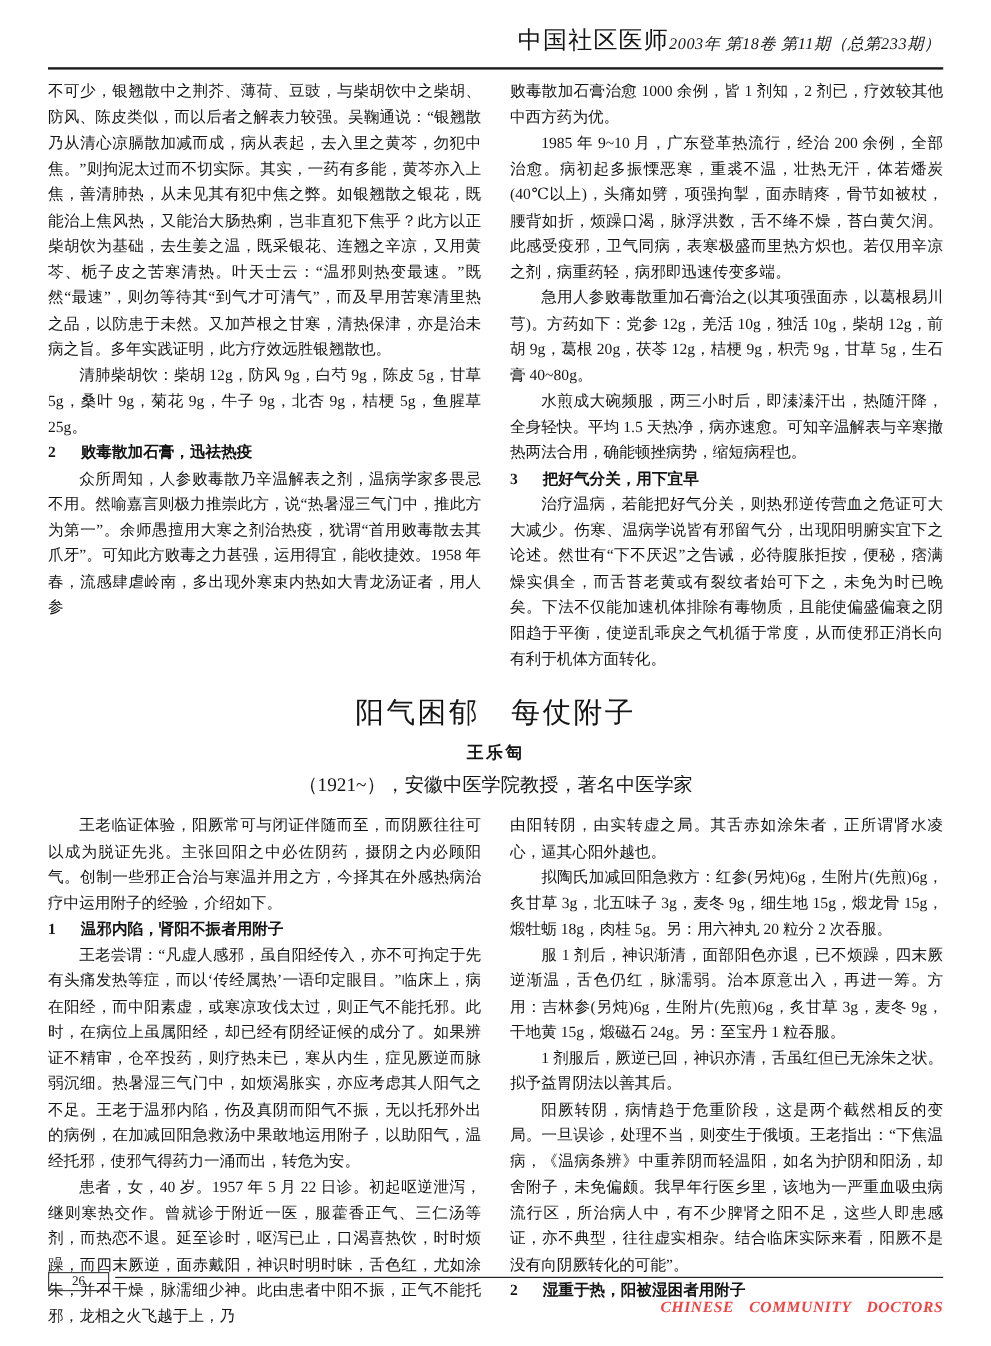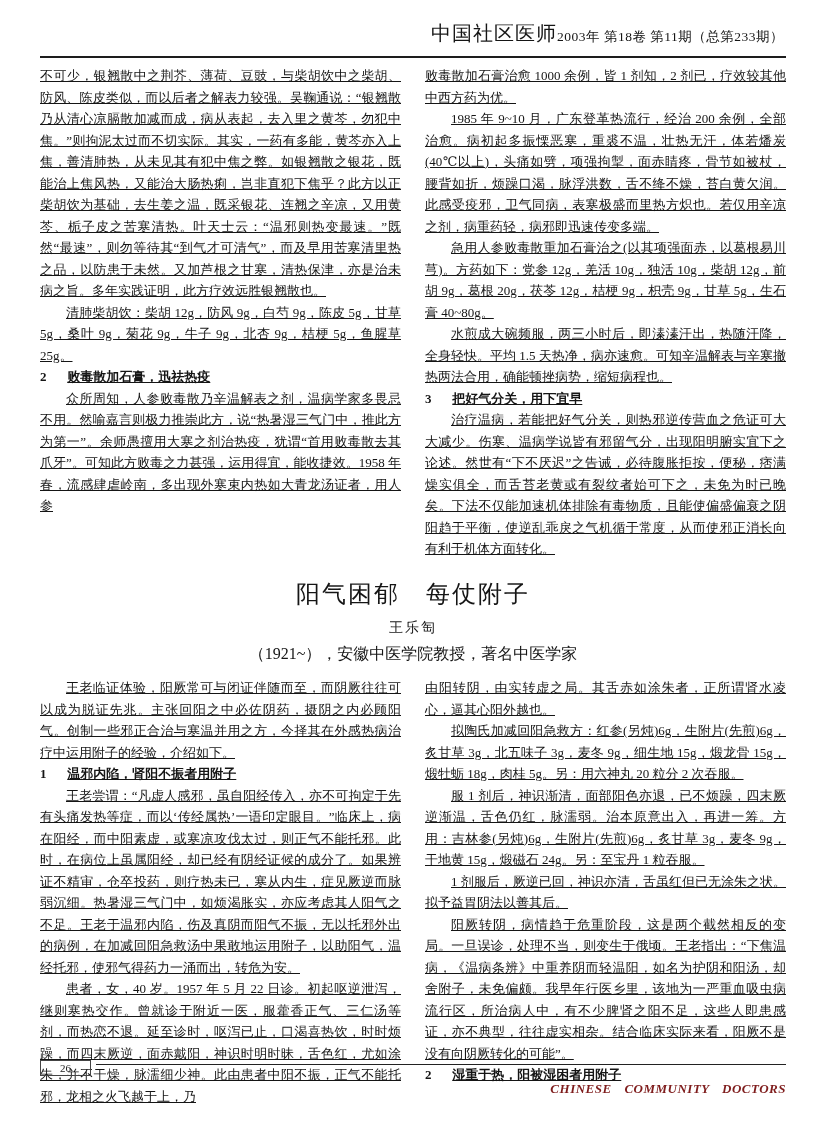--- a/index.html
+++ b/index.html
@@ -5,43 +5,43 @@
   html,body{margin:0;padding:0;}
   body{
     width:826px;height:1122px;background:#ffffff;color:#151515;
     font-family:"Liberation Serif","DejaVu Serif",serif;
     position:relative;overflow:hidden;
   }
   .page{position:absolute;inset:0;padding:20px 40px 0 40px;box-sizing:border-box;}
   
   .hdr{display:flex;justify-content:flex-end;align-items:flex-end;padding:0 2px 9px 2px;}
   .jname{font-size:20px;letter-spacing:1px;}
-  .issue{font-size:13.5px;letter-spacing:0.5px;padding-bottom:1px;}
+  .issue{font-size:13.5px;letter-spacing:0.5px;padding-bottom:1px;font-style:italic;}
   .hdr-rule{border:0;border-top:2px solid #1d1d1d;margin:0 0 7px 0;}
   
   .cols{display:flex;gap:24px;}
   .col{width:361px;font-size:13px;line-height:21.5px;text-align:justify;}
   .cols.first{min-height:497px;}
-  .col p{margin:0;text-decoration:underline;}
+  .col p{margin:0;}
   p.para{text-indent:2em;}
   p.cont{text-indent:0;}
   p.heading{font-weight:bold;text-indent:0;}
   .hnum{display:inline-block;width:2.1em;font-weight:bold;}
   
   .title-block{text-align:center;margin:16px 0 12px 0;}
   .a-title{font-size:24px;letter-spacing:2px;}
-  .a-author{font-size:14px;letter-spacing:2px;margin-top:9px;}
+  .a-author{font-size:14px;letter-spacing:2px;margin-top:9px;font-weight:bold;}
   .a-note{font-size:16px;margin-top:7px;}
   
   .footer{position:absolute;left:40px;right:40px;top:1060px;}
   .f-top{display:flex;align-items:flex-start;}
   .f-num{border:1px solid #444;font-size:11px;line-height:14px;padding:0 19px;color:#222;}
   .f-line{flex:1;border-top:1.5px solid #222;margin:4px 0 0 5px;}
   .f-en{text-align:right;font-style:italic;font-weight:bold;font-size:13px;
-        margin-top:5px;letter-spacing:0.5px;word-spacing:9px;color:#7f1d1d;}
+        margin-top:5px;letter-spacing:0.5px;word-spacing:9px;color:#ef4444;}
 </style>
 </head>
 <body>
 
 <div class="page">
 
   <div class="hdr">
     <span class="jname">中国社区医师</span>
     <span class="issue">2003年 第18卷 第11期（总第233期）</span>
   </div>

